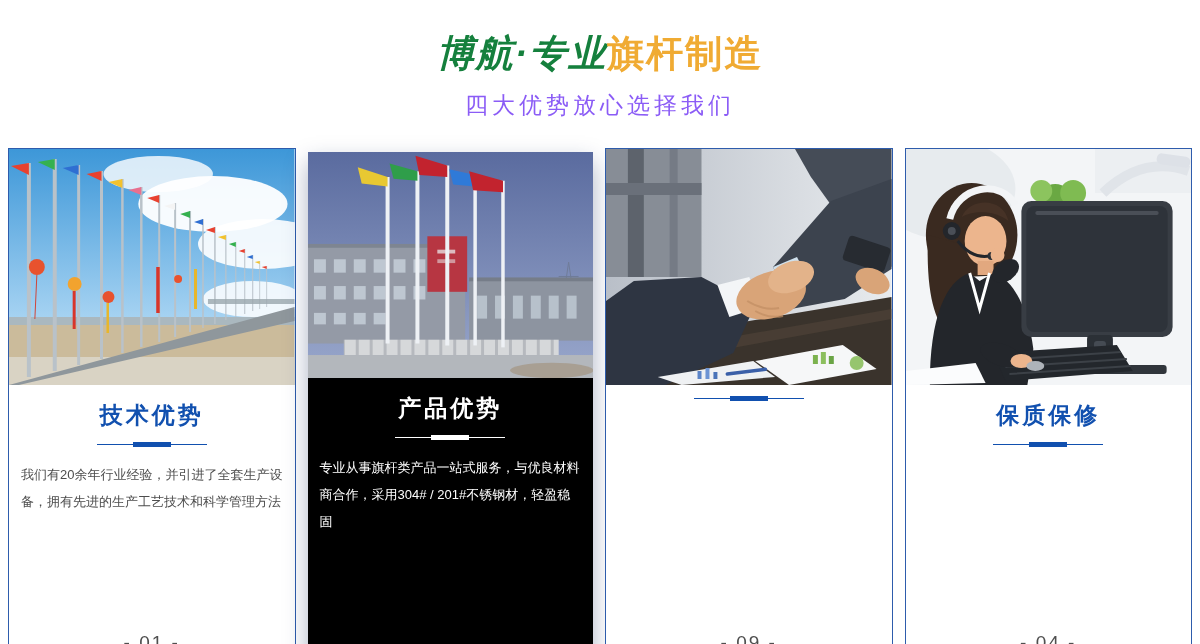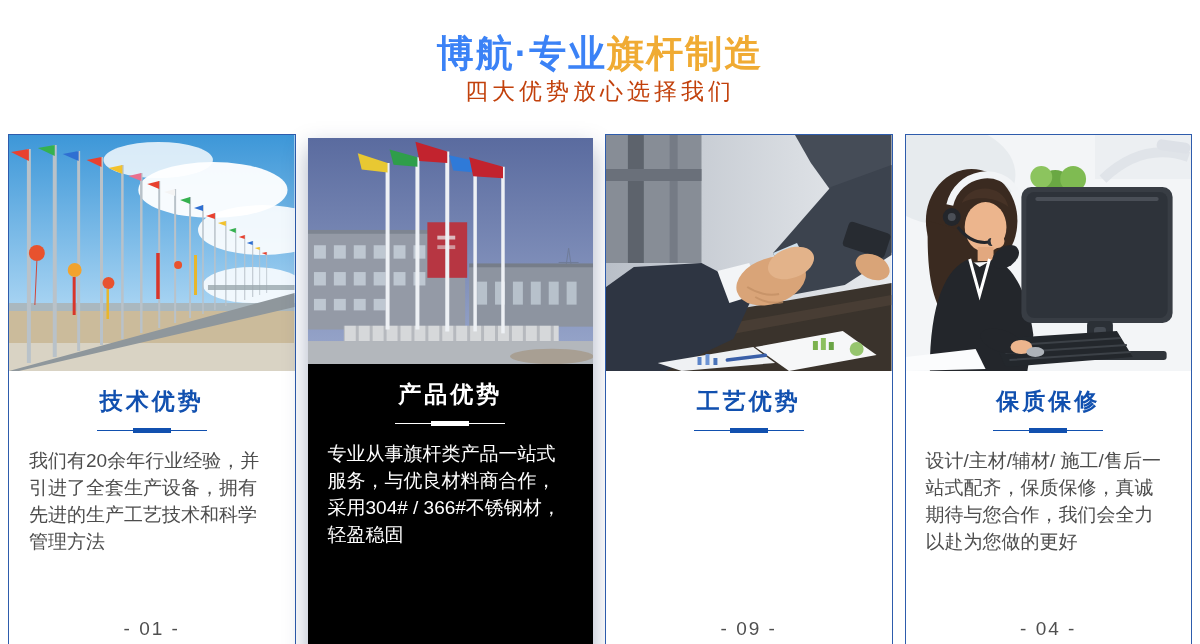--- a/index.html
+++ b/index.html
@@ -3,23 +3,23 @@
 <meta charset="utf-8">
 <style>
   * { box-sizing: border-box; }
   html,body { margin:0; padding:0; }
   body {
     width:1200px; height:644px; background:#ffffff; overflow:hidden;
     font-family:"Liberation Sans","DejaVu Sans",sans-serif;
   }
   .header { text-align:center; padding-top:32px; }
   .main-title { font-size:37px; font-weight:bold; letter-spacing:2px; line-height:1.2; }
-  .main-title .tp { color:#3b82f6; }
+  .main-title .tp { color:#15803d;font-style:italic; }
   .main-title .ta { color:#f0ab33;font-family:Liberation Serif, serif; }
-  .subtitle { font-size:23px; color:#c2410c; letter-spacing:4px; }
+  .subtitle { margin-top:14px; font-size:23px; color:#8b5cf6; letter-spacing:4px; }
 
   .cards { display:flex; gap:12px; padding:0 8px; margin-top:27px; align-items:flex-start; }
   .card {
     flex:1; height:520px; background:#fff; border:1px solid #2e5cac;
     display:flex; flex-direction:column;
   }
   .card-image { height:236px; overflow:hidden; flex:none; }
   .card-image svg { display:block; width:100%; height:100%; }
   .card--highlight {
     border:none; background:#000000; color:#fff; margin-top:4px; height:588px;
@@ -28,21 +28,21 @@
   .card--highlight .card-image { height:226px; }
   .card-title {
     margin:15px 0 0; text-align:center; font-size:23px; font-weight:bold;
     color:#1150af; letter-spacing:3px;
   }
   .card--highlight .card-title { color:#fff; }
   .underline { position:relative; width:110px; height:5px; margin:11px auto 0; color:#1150af; }
   .card--highlight .underline { color:#fff; }
   .ul-line { position:absolute; left:0; right:0; top:2px; height:1px; background:currentColor; }
   .ul-bar  { position:absolute; left:50%; top:0; transform:translateX(-50%); width:38px; height:5px; background:currentColor; }
-  .card-desc { margin:14px 20px 0; font-size:19px; line-height:27px; color:#4d4d4d; }
+  .card-desc { margin:14px 12px 0; font-size:13px; line-height:27px; color:#4d4d4d; }
   .card--highlight .card-desc { color:#fff; }
   .card-index { margin-top:auto; padding-bottom:13px; text-align:center; font-size:19px; color:#4f4f4f; letter-spacing:2px; }
   .card--highlight .card-index { color:#fff; }
 </style>
 </head>
 <body>
 
 <header class="header">
   <div class="main-title">
     <span class="tp">博航·专业</span><span class="ta">旗杆制造</span>
@@ -190,21 +190,21 @@
         <polygon points="140,14 108,4 112,24 140,26" fill="#c2232e"></polygon>
         <polygon points="168,24 142,18 146,34 168,36" fill="#2f7ad8"></polygon>
         <polygon points="196,30 162,20 166,40 196,42" fill="#c2232e"></polygon>
       </svg>
     </div>
     <h3 class="card-title">产品优势</h3>
     <div class="underline">
       <span class="ul-line"></span>
       <span class="ul-bar"></span>
     </div>
-    <p class="card-desc">专业从事旗杆类产品一站式服务，与优良材料商合作，采用304# / 366#不锈钢材，轻盈稳固</p>
+    <p class="card-desc">专业从事旗杆类产品一站式服务，与优良材料商合作，采用304# / 201#不锈钢材，轻盈稳固</p>
   </article>
 
   <article class="card">
     <div class="card-image">
       <svg viewBox="0 0 287 236" preserveAspectRatio="none">
         <defs>
           <linearGradient id="bg3" x1="0" y1="0" x2="1" y2="0">
             <stop offset="0" stop-color="#b9bfc8"></stop>
               <stop offset="1" stop-color="#e8ebee"></stop>
           </linearGradient>
@@ -231,21 +231,20 @@
         <rect x="216" y="203" width="5" height="12" fill="#8cbf5e"></rect>
         <rect x="224" y="207" width="5" height="8" fill="#6aa445"></rect>
         <circle cx="252" cy="214" r="7" fill="#8cbf5e" opacity=".9"></circle>
         <polygon points="52,228 148,212 170,228 76,236" fill="#eff1f3"></polygon>
         <rect x="92" y="222" width="4" height="8" fill="#5b84c8"></rect>
         <rect x="100" y="219" width="4" height="11" fill="#6d94d4"></rect>
         <rect x="108" y="223" width="4" height="7" fill="#4a73b8"></rect>
         <rect x="120" y="221" width="42" height="3.5" rx="1.7" fill="#3a5fa8" transform="rotate(-7 140 222)"></rect>
       </svg>
     </div>
-    <h3 class="card-title">工艺优势</h3>
     <div class="underline">
       <span class="ul-line"></span>
       <span class="ul-bar"></span>
     </div>
     <div class="card-index">- 09 -</div>
   </article>
 
   <article class="card">
     <div class="card-image">
       <svg viewBox="0 0 287 236" preserveAspectRatio="none">
@@ -284,17 +283,16 @@
         <ellipse cx="116" cy="212" rx="11" ry="7" fill="#ecb58d"></ellipse>
         <ellipse cx="130" cy="217" rx="9" ry="5" fill="#aeb3b9"></ellipse>
         <polygon points="0,222 70,214 80,234 0,236" fill="#fbfcfd"></polygon>
       </svg>
     </div>
     <h3 class="card-title">保质保修</h3>
     <div class="underline">
       <span class="ul-line"></span>
       <span class="ul-bar"></span>
     </div>
-    <p class="card-desc">设计/主材/辅材/ 施工/售后一站式配齐，保质保修，真诚期待与您合作，我们会全力以赴为您做的更好</p>
     <div class="card-index">- 04 -</div>
   </article>
 
 </section>
 
 </body></html>

